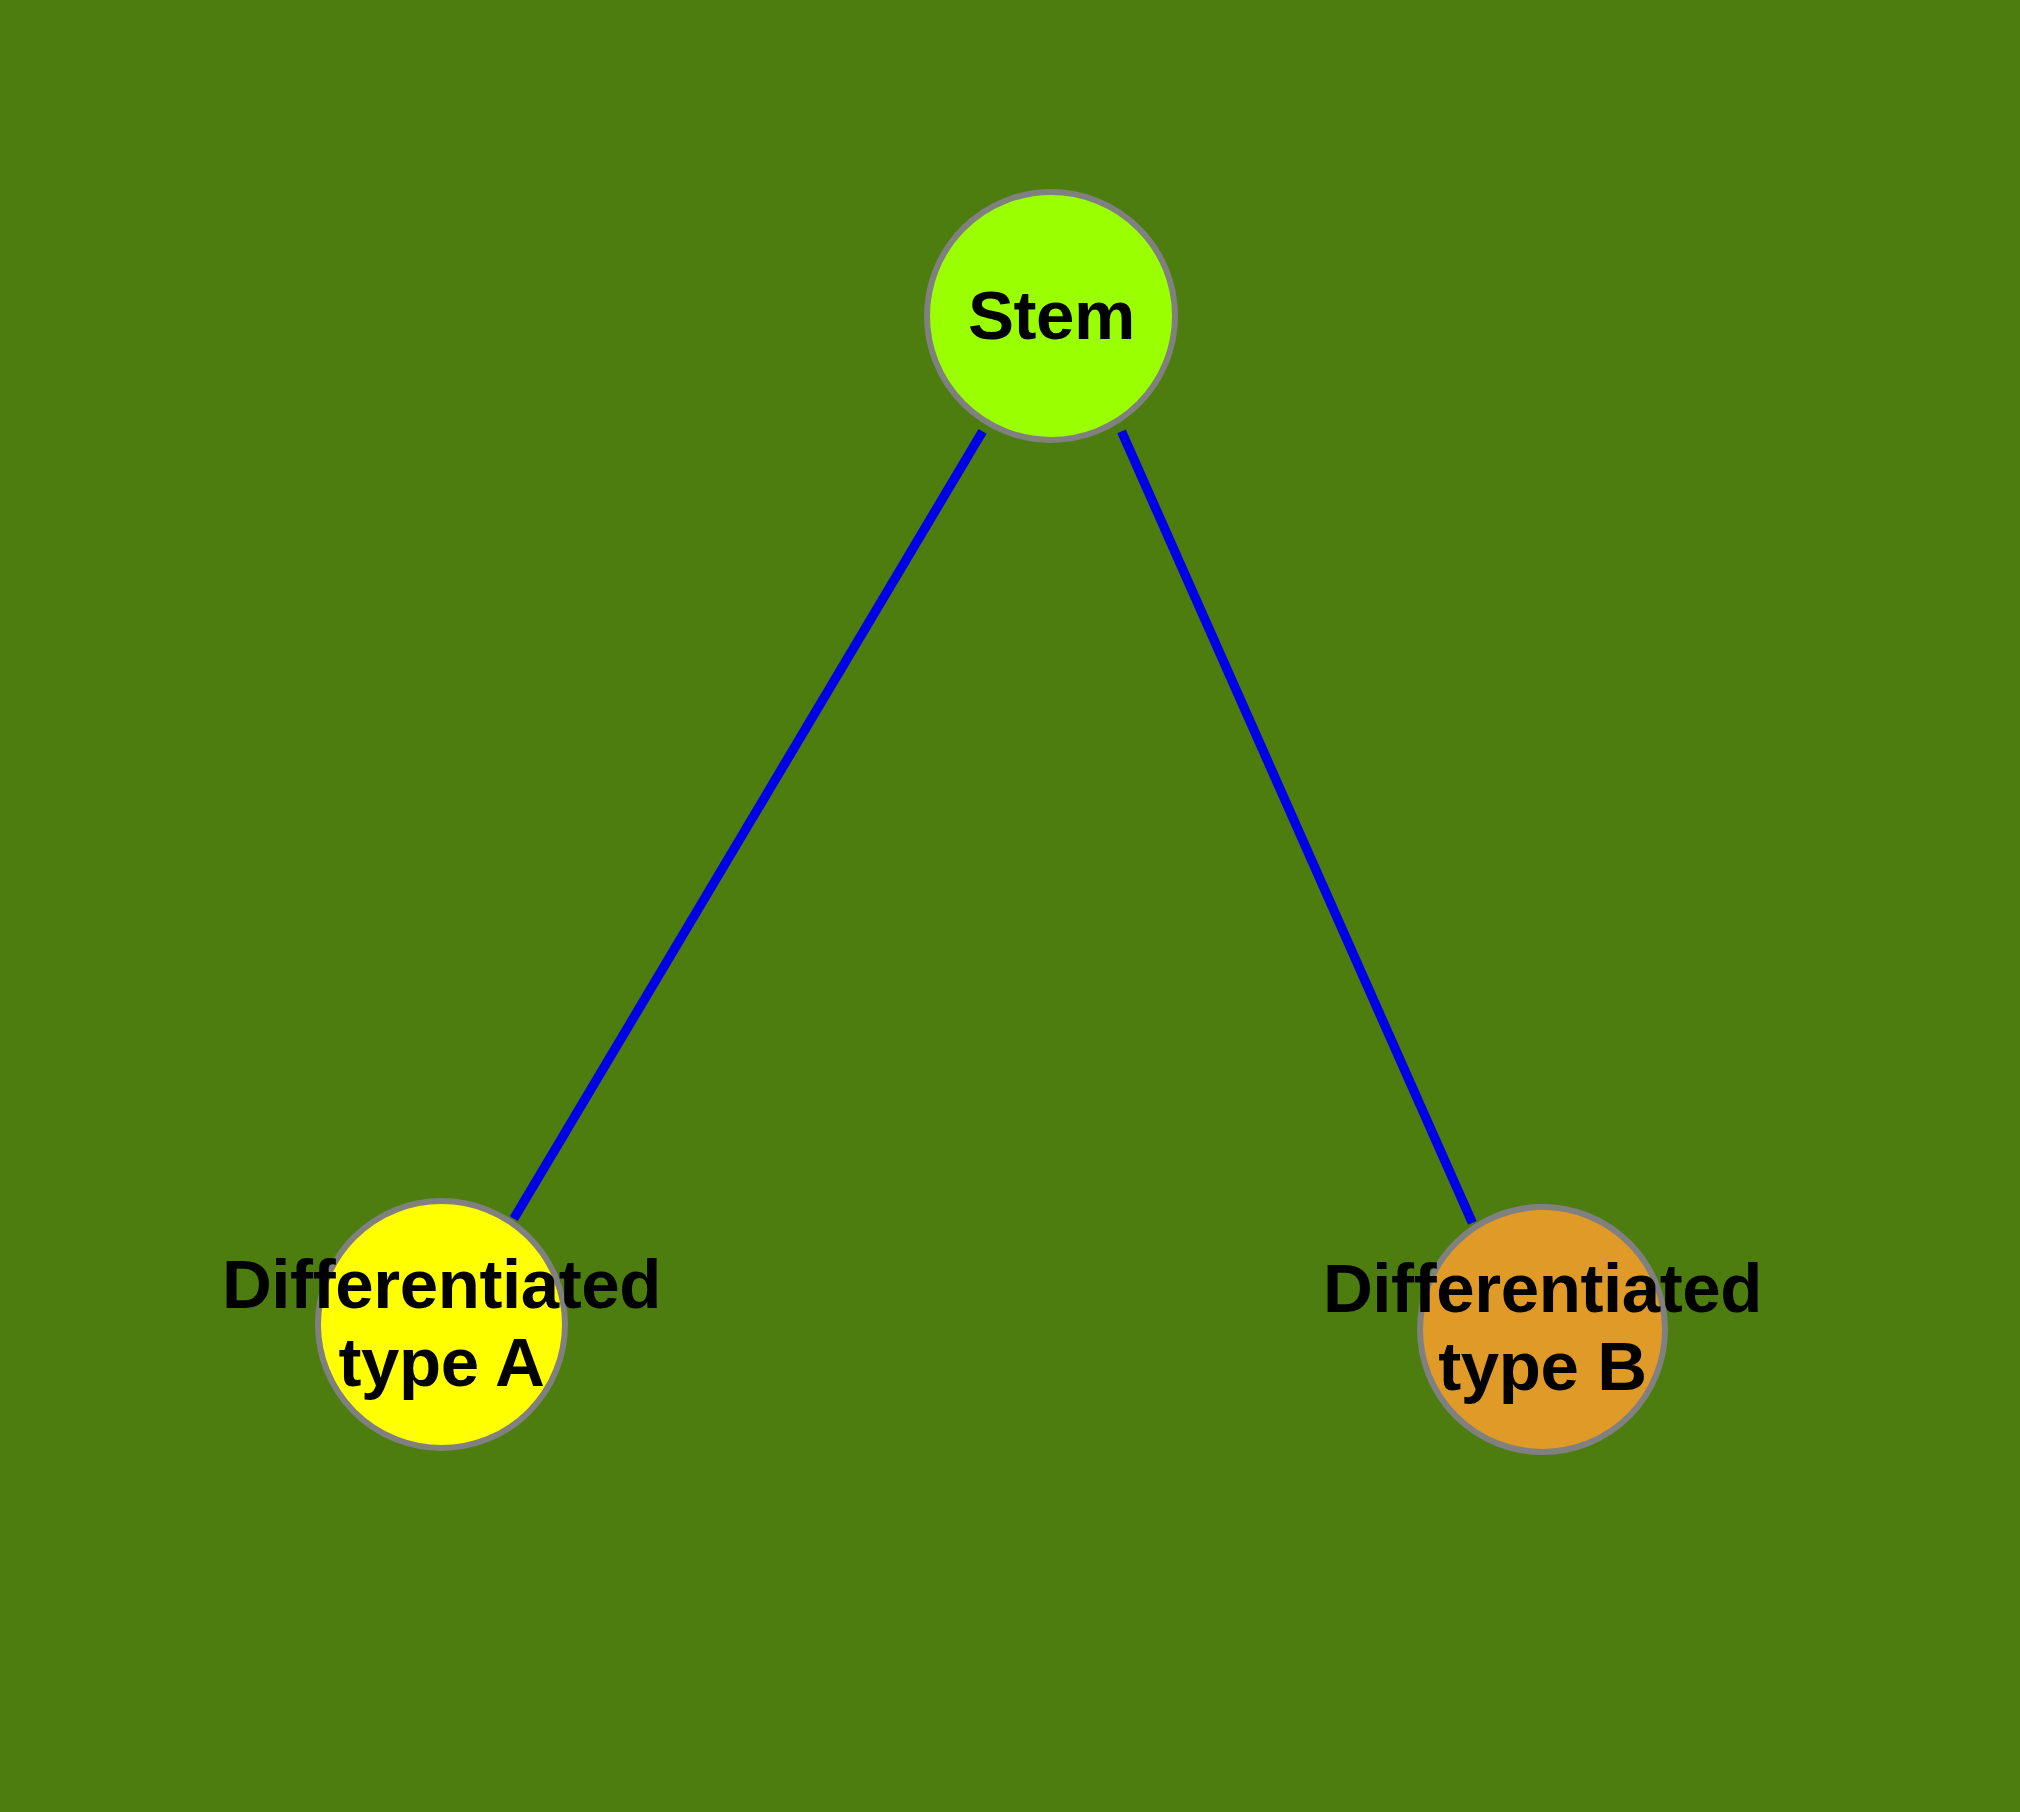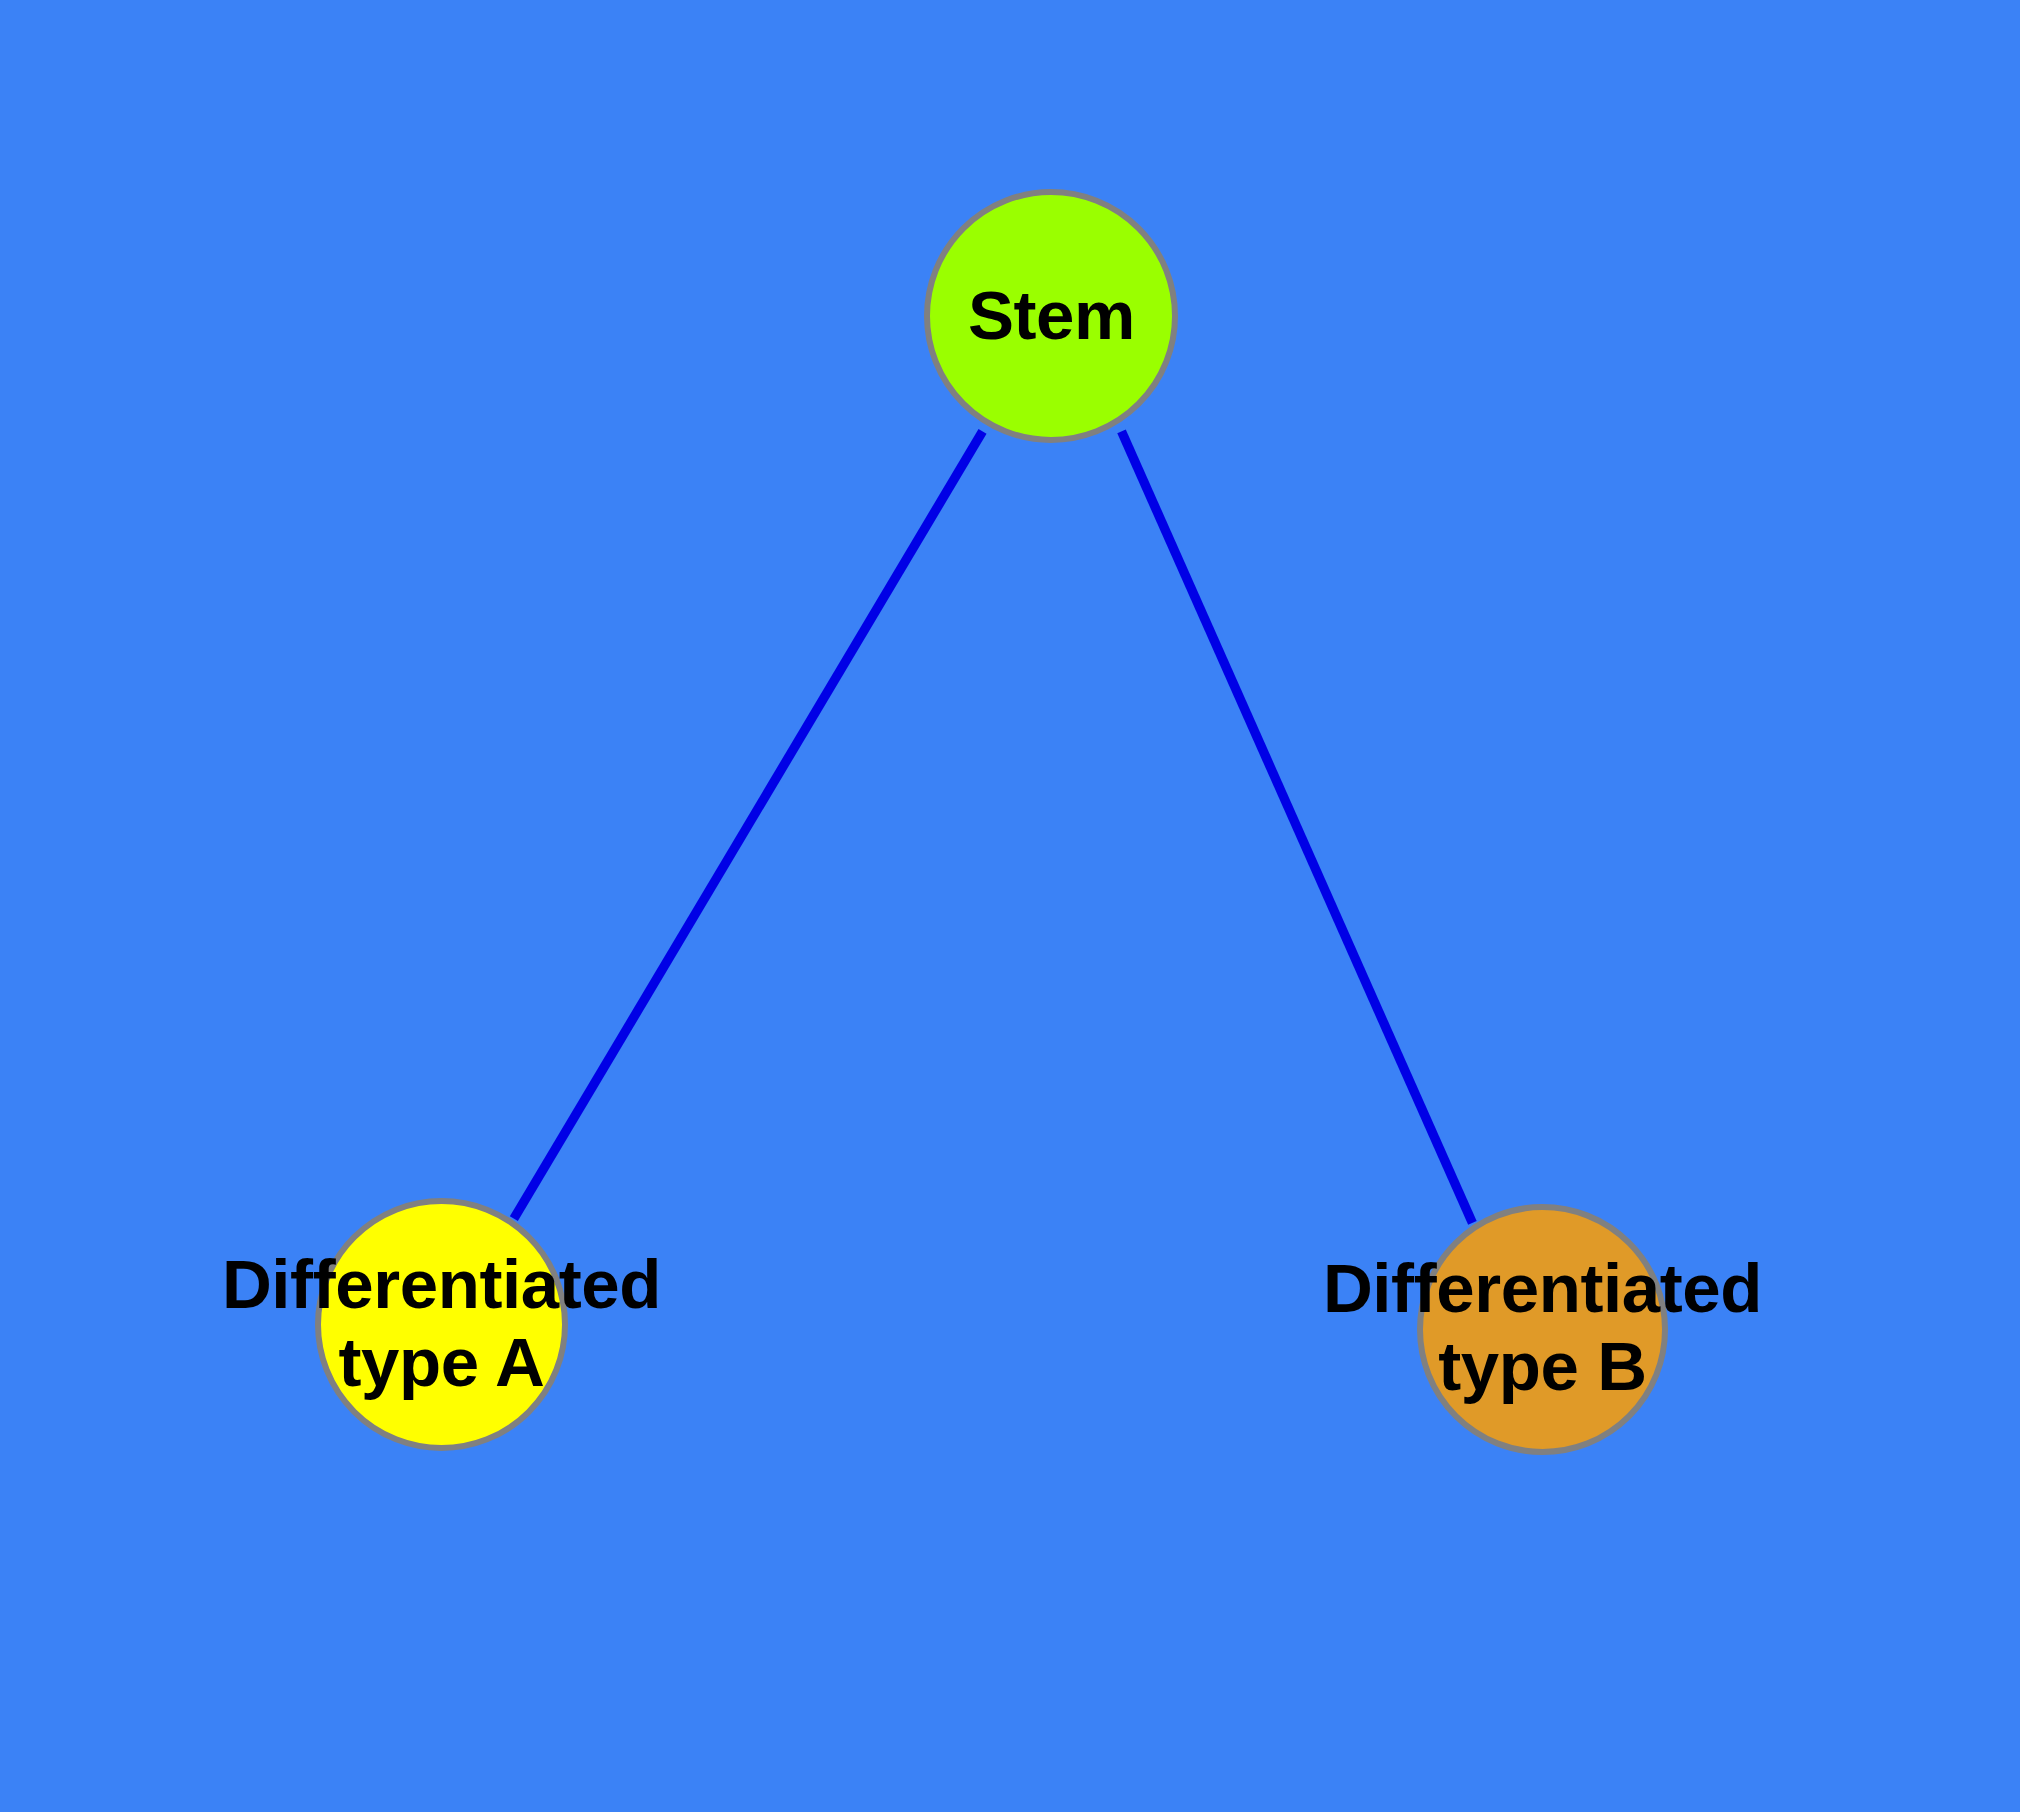--- a/index.html
+++ b/index.html
@@ -38,21 +38,21 @@
     font-weight: bold;
     text-align: center;
     white-space: pre;
     line-height: 1.13;
     letter-spacing: -0.4px;
   }
 </style>
 </head>
 <body style="width: 2021px; height: 1812px;">
 
-<div id="graph-canvas" style="width: 2021px; height: 1812px; background: #3b82f6;">
+<div id="graph-canvas" style="width: 2021px; height: 1812px; background: #4d7c0f;">
 
   <svg id="edge-layer" viewBox="0 0 2384 2138" xmlns="http://www.w3.org/2000/svg" width="2021" height="1812">
     <line class="edge-line" x1="1159" y1="509" x2="606" y2="1438" stroke="#0000e6" stroke-width="11" stroke-linecap="butt"></line>
     <line class="edge-line" x1="1323" y1="509" x2="1737" y2="1443" stroke="#0000e6" stroke-width="11" stroke-linecap="butt"></line>
   </svg>
 
   <div class="node" style="left: 924px; top: 189px; width: 254px; height: 254px; background: rgb(154, 255, 0); border: 6px solid rgb(128, 128, 128);"></div>
   <div class="node" style="left: 315px; top: 1198px; width: 253px; height: 253px; background: rgb(255, 255, 0); border: 6px solid rgb(128, 128, 128);"></div>
   <div class="node" style="left: 1417px; top: 1204px; width: 251px; height: 251px; background: rgb(224, 154, 40); border: 6px solid rgb(128, 128, 128);"></div>
 

